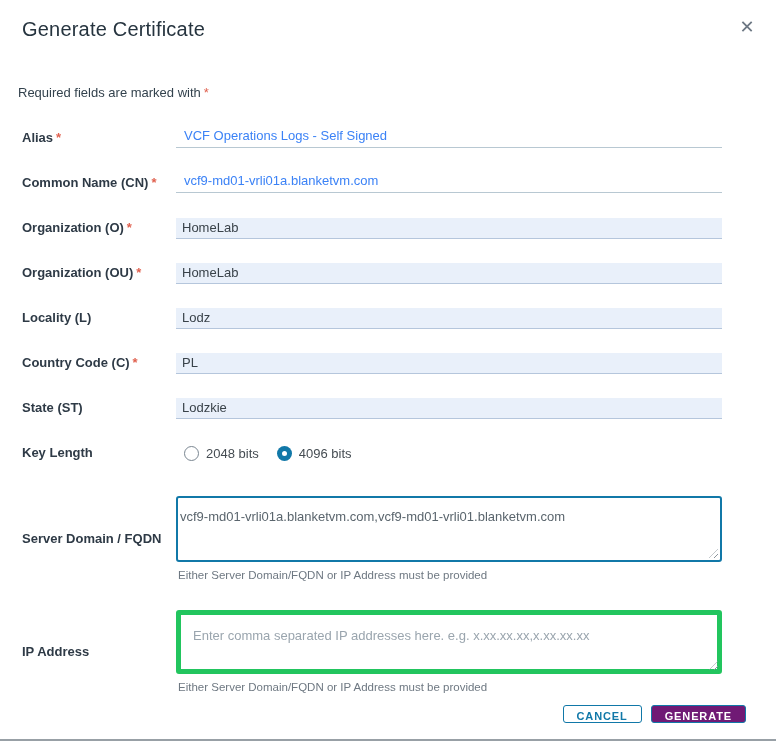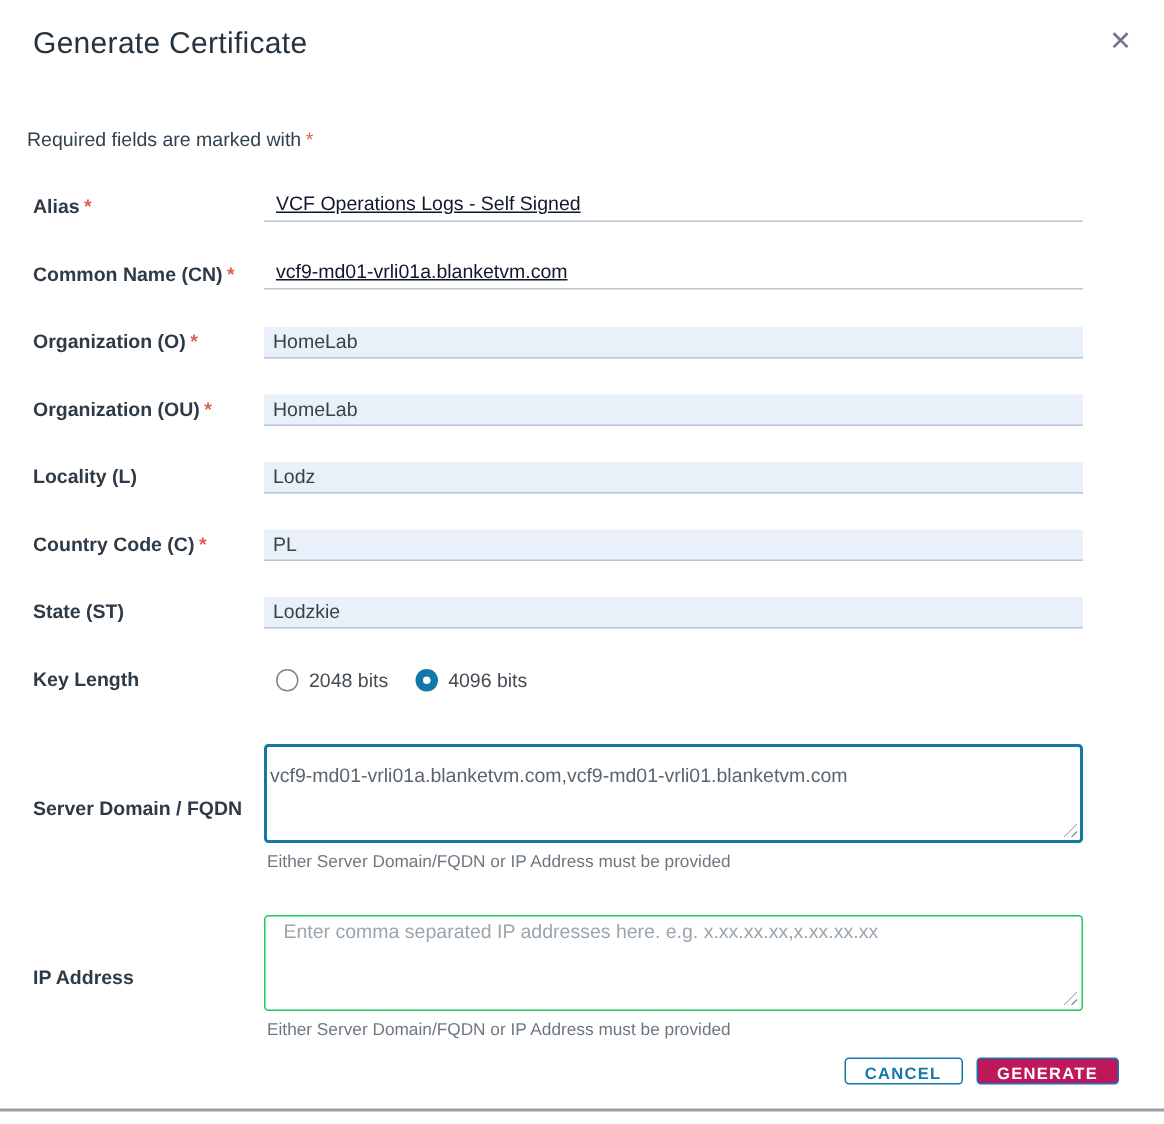--- a/index.html
+++ b/index.html
@@ -30,22 +30,22 @@
     width:176px;box-sizing:border-box;padding-left:22px;flex:none;
     font-size:13px;font-weight:600;color:#2e3a46;line-height:20px;
   }
   .ctl{flex:1;margin-right:54px;position:relative;}
   .row.r-line{margin-bottom:25px;}
   .row.r-fill{margin-bottom:24px;}
   .line-input{
     width:100%;box-sizing:border-box;display:block;
     border:none;border-bottom:1px solid #b8c8d2;border-radius:0;
     background:transparent;outline:none;
-    font-family:inherit;font-size:13px;color:#0f172a;
-    padding:1px 8px 5px 8px;height:20px;text-decoration:underline;
+    font-family:inherit;font-size:13px;color:#3b82f6;
+    padding:1px 8px 5px 8px;height:20px;
   }
   .fill-input{
     width:100%;box-sizing:border-box;display:block;
     border:none;border-bottom:1px solid #b5c6dc;border-radius:0;
     background:#e9f0fa;outline:none;
     font-family:inherit;font-size:13px;color:#394249;
     padding:2px 8px 3px 6px;height:21px;
   }
   
   .row.r-radio{margin-bottom:33px;align-items:center;}
@@ -61,43 +61,43 @@
     border-radius:50%;background:#ffffff;
   }
   .radio-label{font-size:13px;color:#454c52;}
   
   .row.r-area{align-items:center;}
   .row.r-area .lbl{align-self:center;}
   .ta-wrap{position:relative;}
   textarea{
     width:100%;box-sizing:border-box;display:block;resize:none;outline:none;
     font-family:inherit;font-size:13px;color:#5a656d;line-height:17px;
-    border:1px solid #22c55e;border-radius:3px;background:#fff;
-    padding:1px 12px;height:64px;
+    border:5px solid #22c55e;border-radius:3px;background:#fff;
+    padding:12px 12px;height:64px;
   }
   textarea::placeholder{color:#9aa5ae;opacity:1;}
   .ta-wrap.focused textarea{border:2px solid #1178a8;height:66px;padding:10px 2px;}
   .resize-grip{
     position:absolute;right:4px;bottom:4px;width:9px;height:9px;pointer-events:none;
     background:repeating-linear-gradient(135deg,transparent 0 2.5px,#8a949c 2.5px 3.5px);
     clip-path:polygon(100% 0,100% 100%,0 100%);
   }
   .helper{margin:7px 0 0 2px;font-size:11.5px;color:#6e7882;}
   .row.r-area-1{margin-bottom:29px;}
   
   .footer{
     position:absolute;right:30px;bottom:16px;
     display:flex;align-items:center;gap:9px;
   }
   .btn{
     font-family:inherit;font-size:11px;font-weight:700;letter-spacing:.08em;
     height:18px;padding:0 13px;border-radius:3px;cursor:pointer;line-height:20px;
   }
   .btn-outline{background:#fff;border:1px solid #1178a8;color:#1178a8;}
-  .btn-primary{background:#be185d;border:1px solid #1178a8;color:#fff;}
+  .btn-primary{background:#701a75;border:1px solid #1178a8;color:#fff;}
 </style>
 </head>
 <body>
 
 <div class="dialog">
 
   <div class="hdr">
     <div class="title">Generate Certificate</div>
     <button class="close-btn">✕</button>
   </div>

